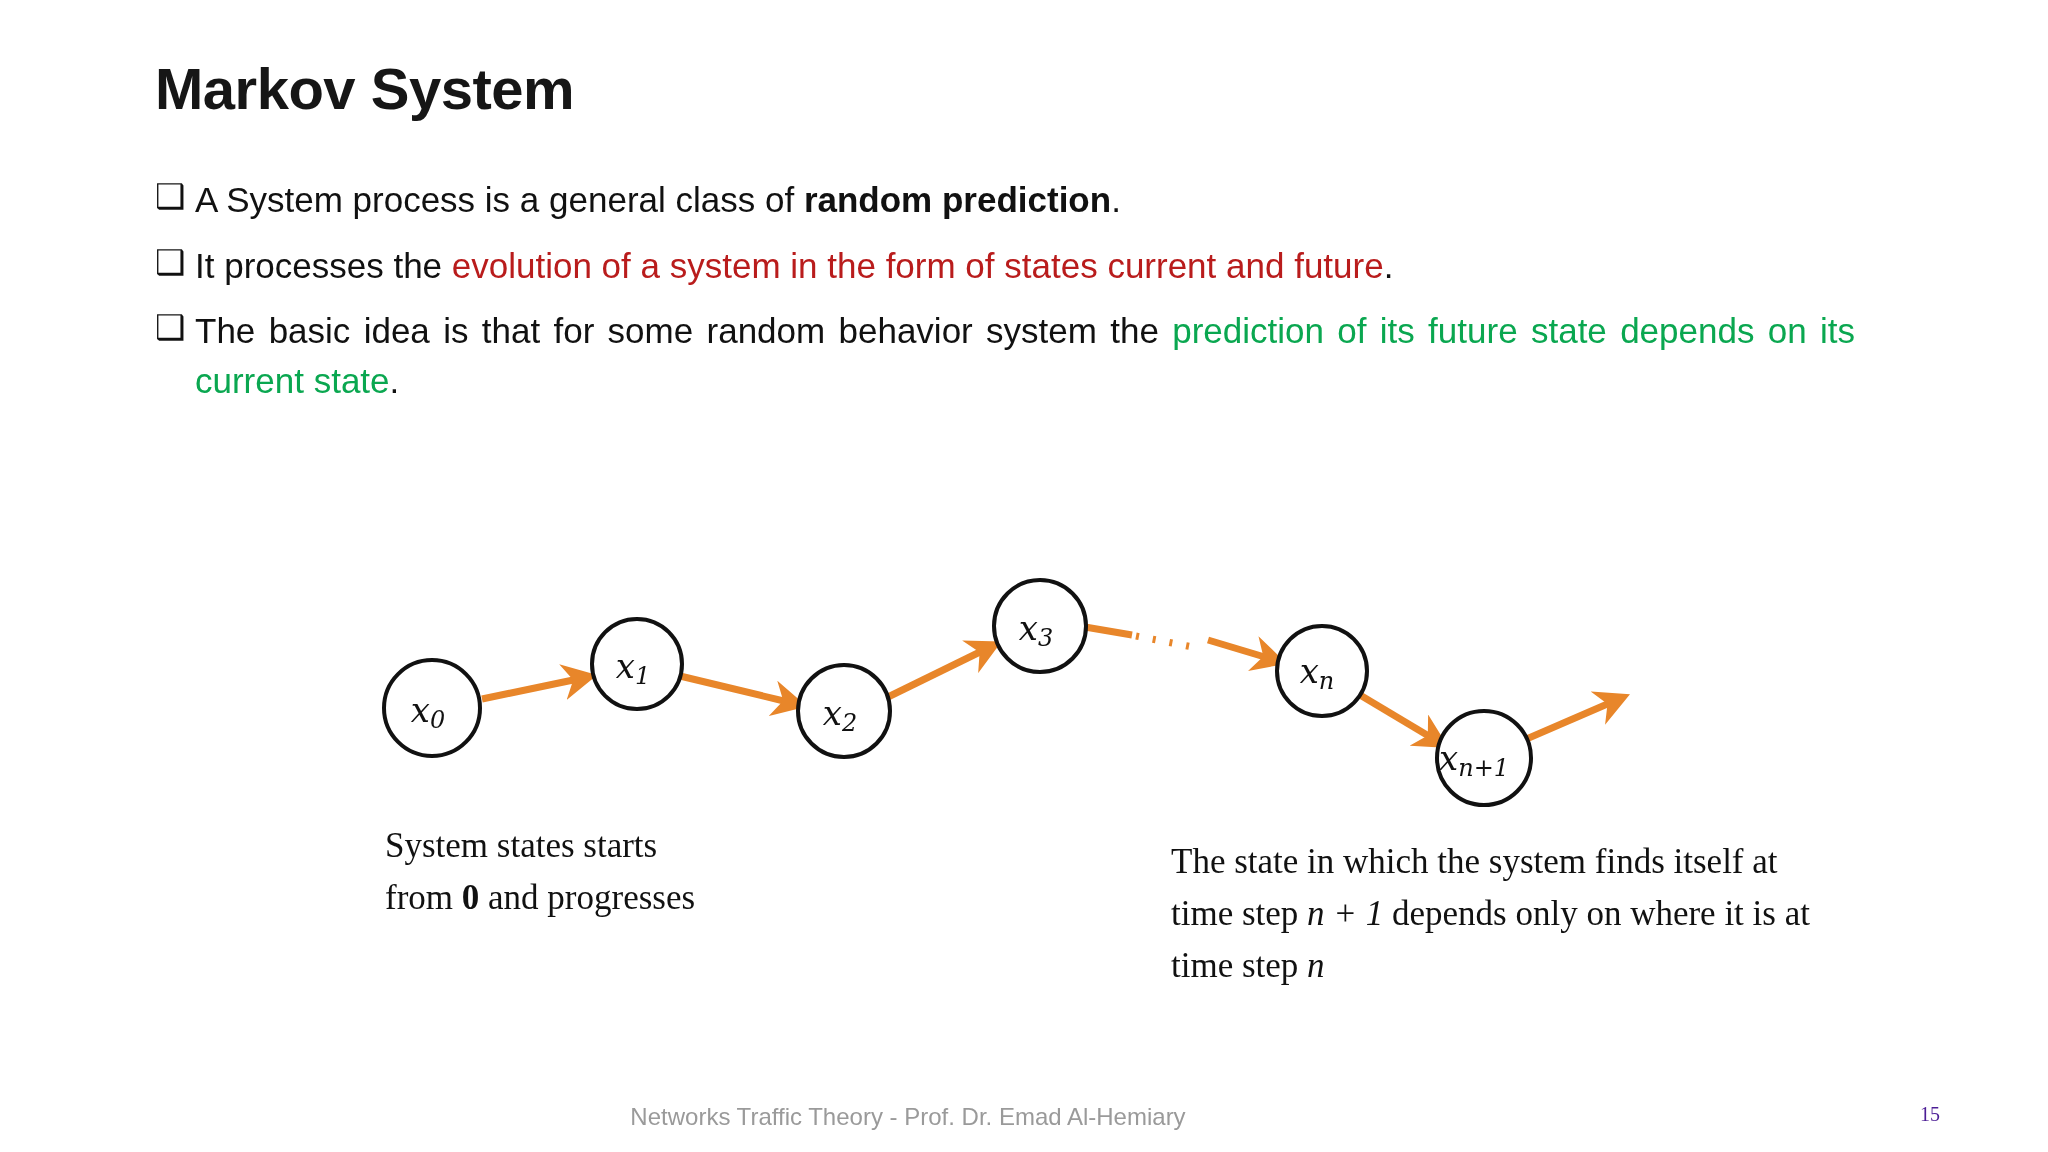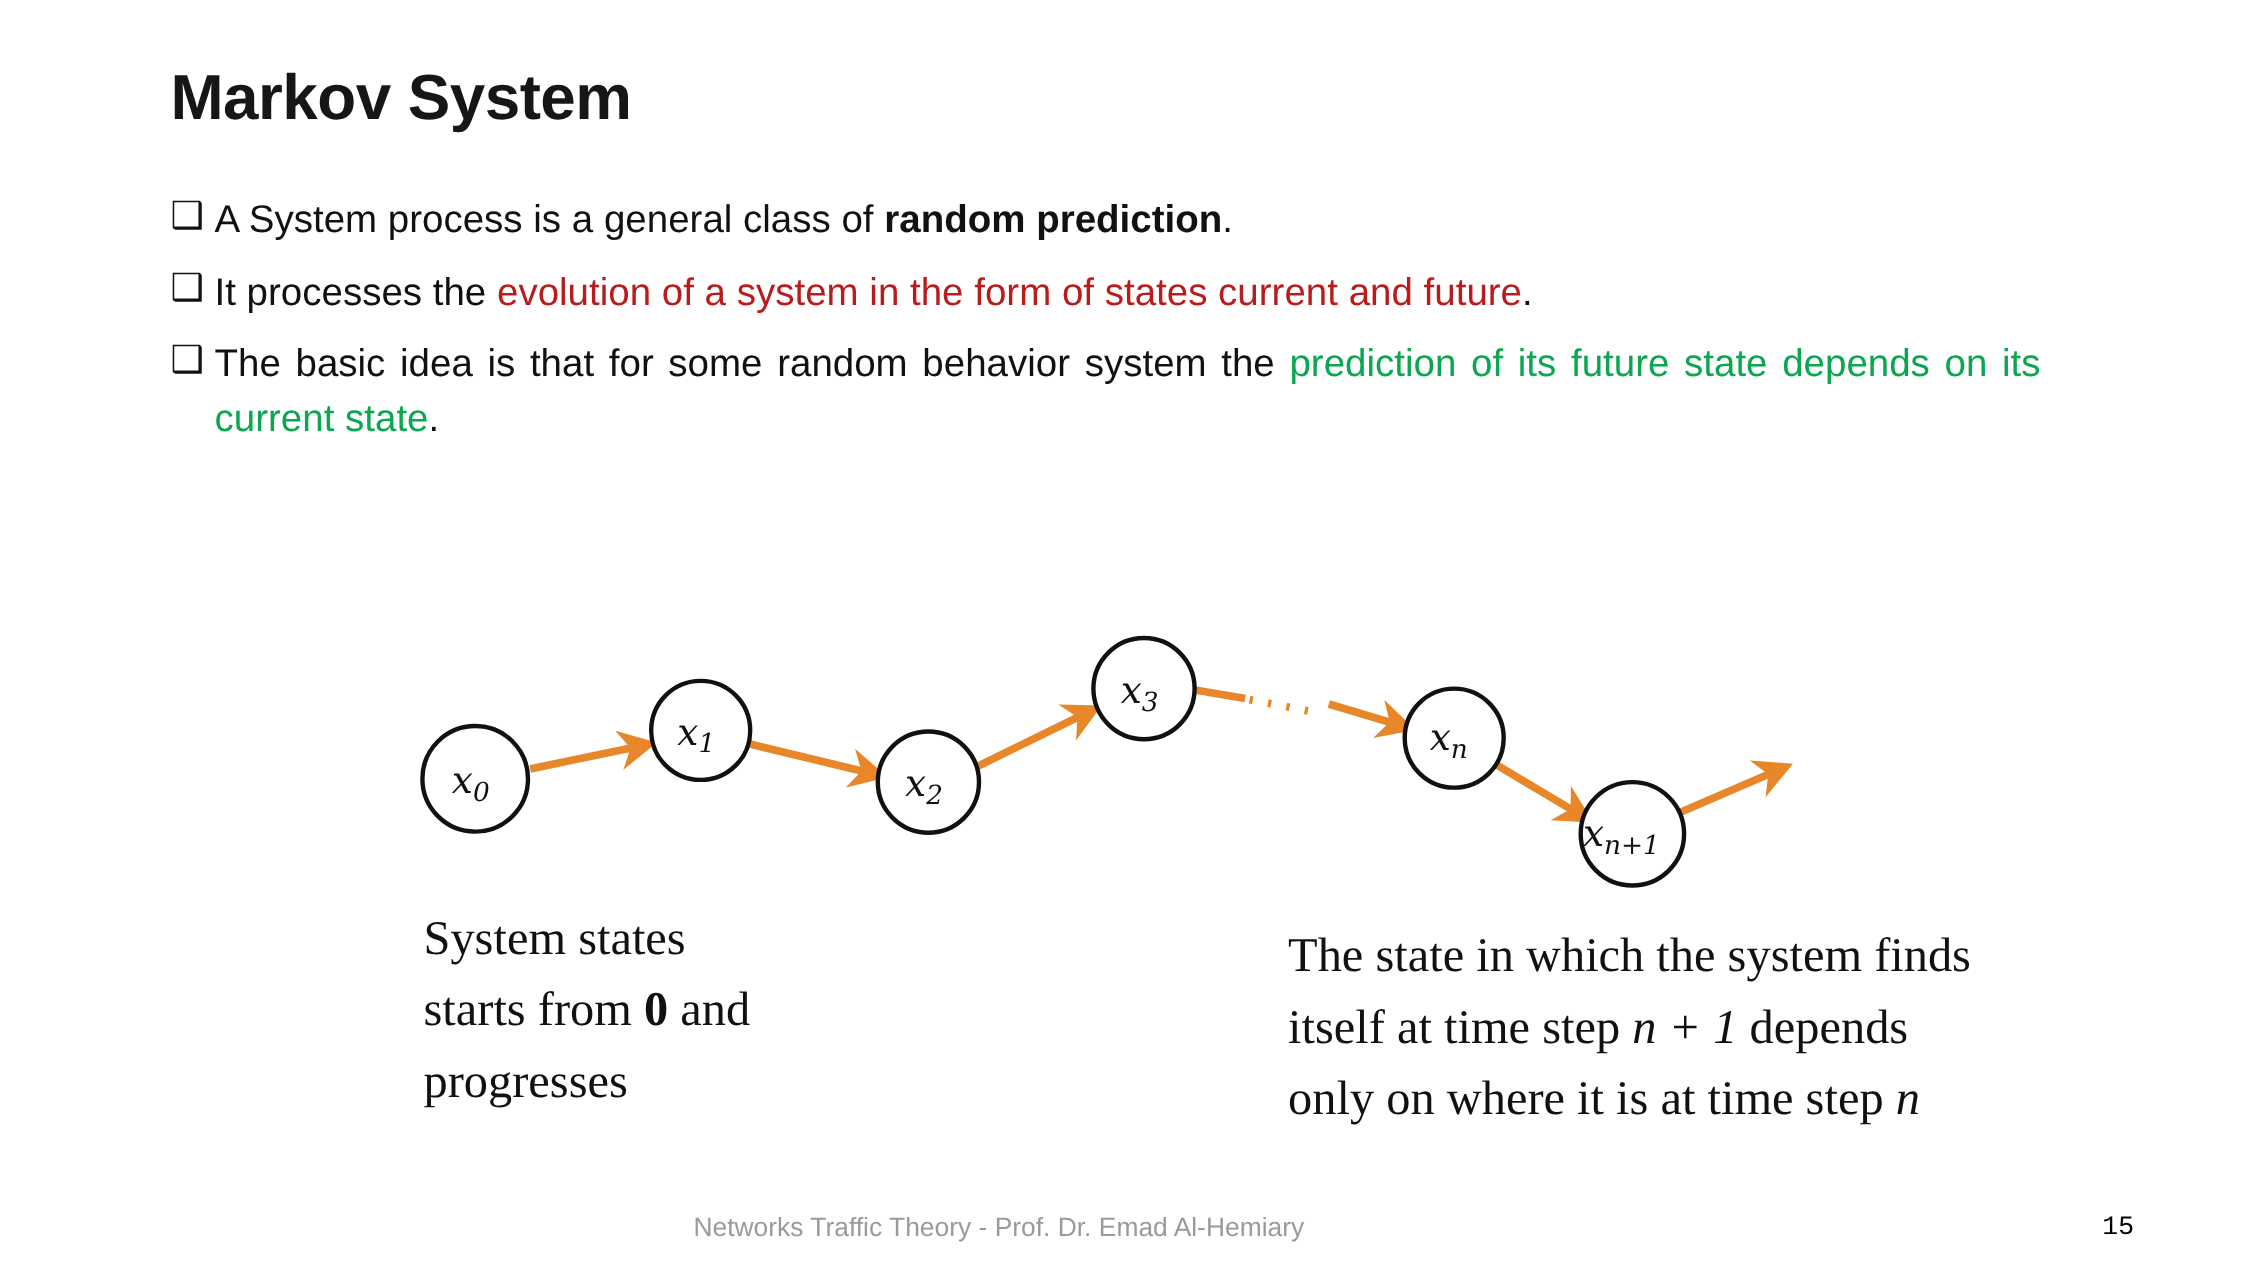--- a/index.html
+++ b/index.html
@@ -100,21 +100,21 @@
     stroke-width: 7;
     fill: none;
     stroke-linecap: butt;
     stroke-dasharray: 3 14;
   }
 
   
   .caption {
     position: absolute;
     font-family: "Liberation Serif", serif;
-    font-size: 44px;
+    font-size: 35px;
     line-height: 1.48;
     color: #111111;
   }
   #caption-left {
     left: 385px;
     top: 820px;
     width: 330px;
   }
   #caption-right {
     left: 1148px;
@@ -133,23 +133,23 @@
     width: 1816px;
     text-align: center;
     font-size: 24px;
     color: #9a9a9a;
     font-family: "Liberation Sans", sans-serif;
   }
   #page-number {
     position: absolute;
     right: 108px;
     top: 1103px;
-    font-size: 24px;
-    color: #000000;
-    font-family: Liberation Mono, monospace;
+    font-size: 20px;
+    color: #4c1d95;
+    font-family: Liberation Serif, serif;
   }
 </style>
 </head>
 <body>
 
 <div id="slide-title">Markov System</div>
 
 <div id="bullet-list">
 
   <div class="bullet-row">

